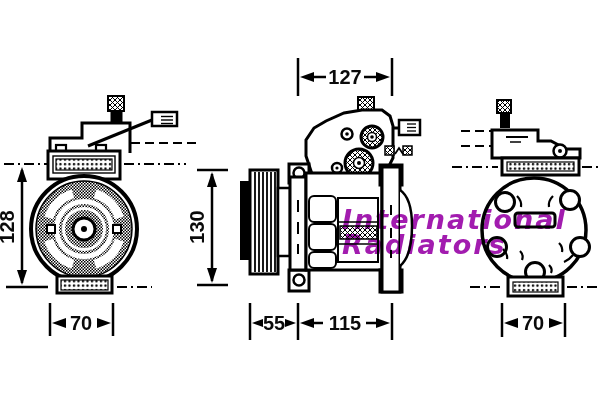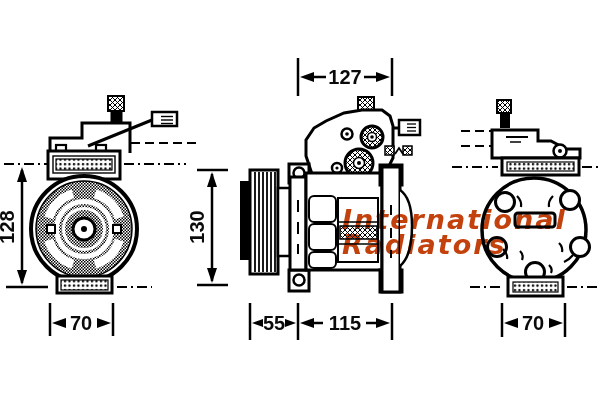--- a/index.html
+++ b/index.html
@@ -11,21 +11,21 @@
   .stage svg{display:block;}
   .dim-text{
     font-family:"Liberation Sans", sans-serif;
     font-size:20px;font-weight:bold;fill:#0a0a0a;
   }
   .watermark{
     position:absolute;left:342px;top:207px;
     font-family:"DejaVu Sans", sans-serif;
     font-style:italic;font-weight:bold;
     font-size:27px;line-height:25px;letter-spacing:2px;
-    color:#c2410c;mix-blend-mode:multiply;
+    color:#a21caf;mix-blend-mode:multiply;
     white-space:nowrap;pointer-events:none;
   }
   .watermark .wm2{display:block;}
 </style>
 </head>
 <body>
 
 <div class="stage">
 <svg width="600" height="400" viewBox="0 0 600 400">
   <defs>

